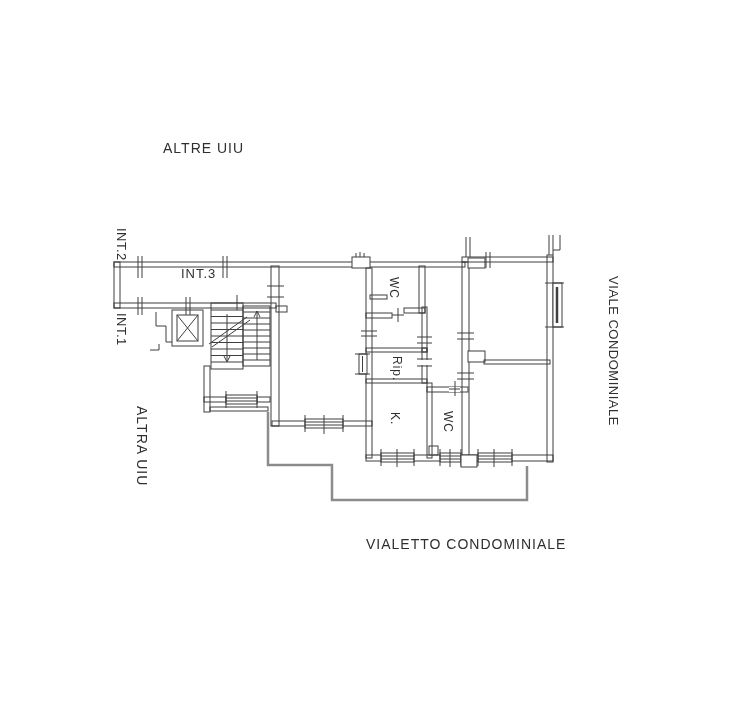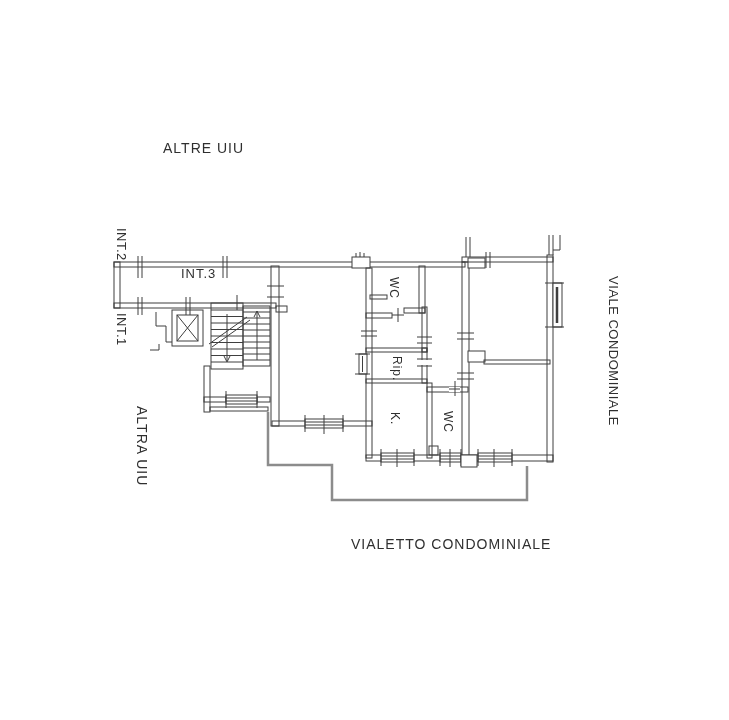--- a/index.html
+++ b/index.html
@@ -208,21 +208,21 @@
   <div class="lbl v-lbl mid" style="left:129px;top:228px">INT.2</div>
 
   <div class="lbl h-lbl mid" style="left:181px;top:266px">INT.3</div>
 
   <div class="lbl v-lbl mid" style="left:129px;top:313px">INT.1</div>
 
   <div class="lbl v-lbl big" style="left:150px;top:406px;letter-spacing:1px">ALTRA UIU</div>
 
   <div class="lbl v-lbl mid" style="left:621px;top:276px">VIALE CONDOMINIALE</div>
 
-  <div class="lbl h-lbl big" style="left:351px;top:536px">VIALETTO CONDOMINIALE</div>
+  <div class="lbl h-lbl big" style="left:366px;top:536px">VIALETTO CONDOMINIALE</div>
 
   <div class="lbl v-lbl room" style="left:401px;top:277px">WC</div>
 
   <div class="lbl v-lbl room" style="left:404px;top:356px">Rip.</div>
 
   <div class="lbl v-lbl room" style="left:402px;top:412px">K.</div>
 
   <div class="lbl v-lbl room" style="left:455px;top:411px">WC</div>
 </div>
 

